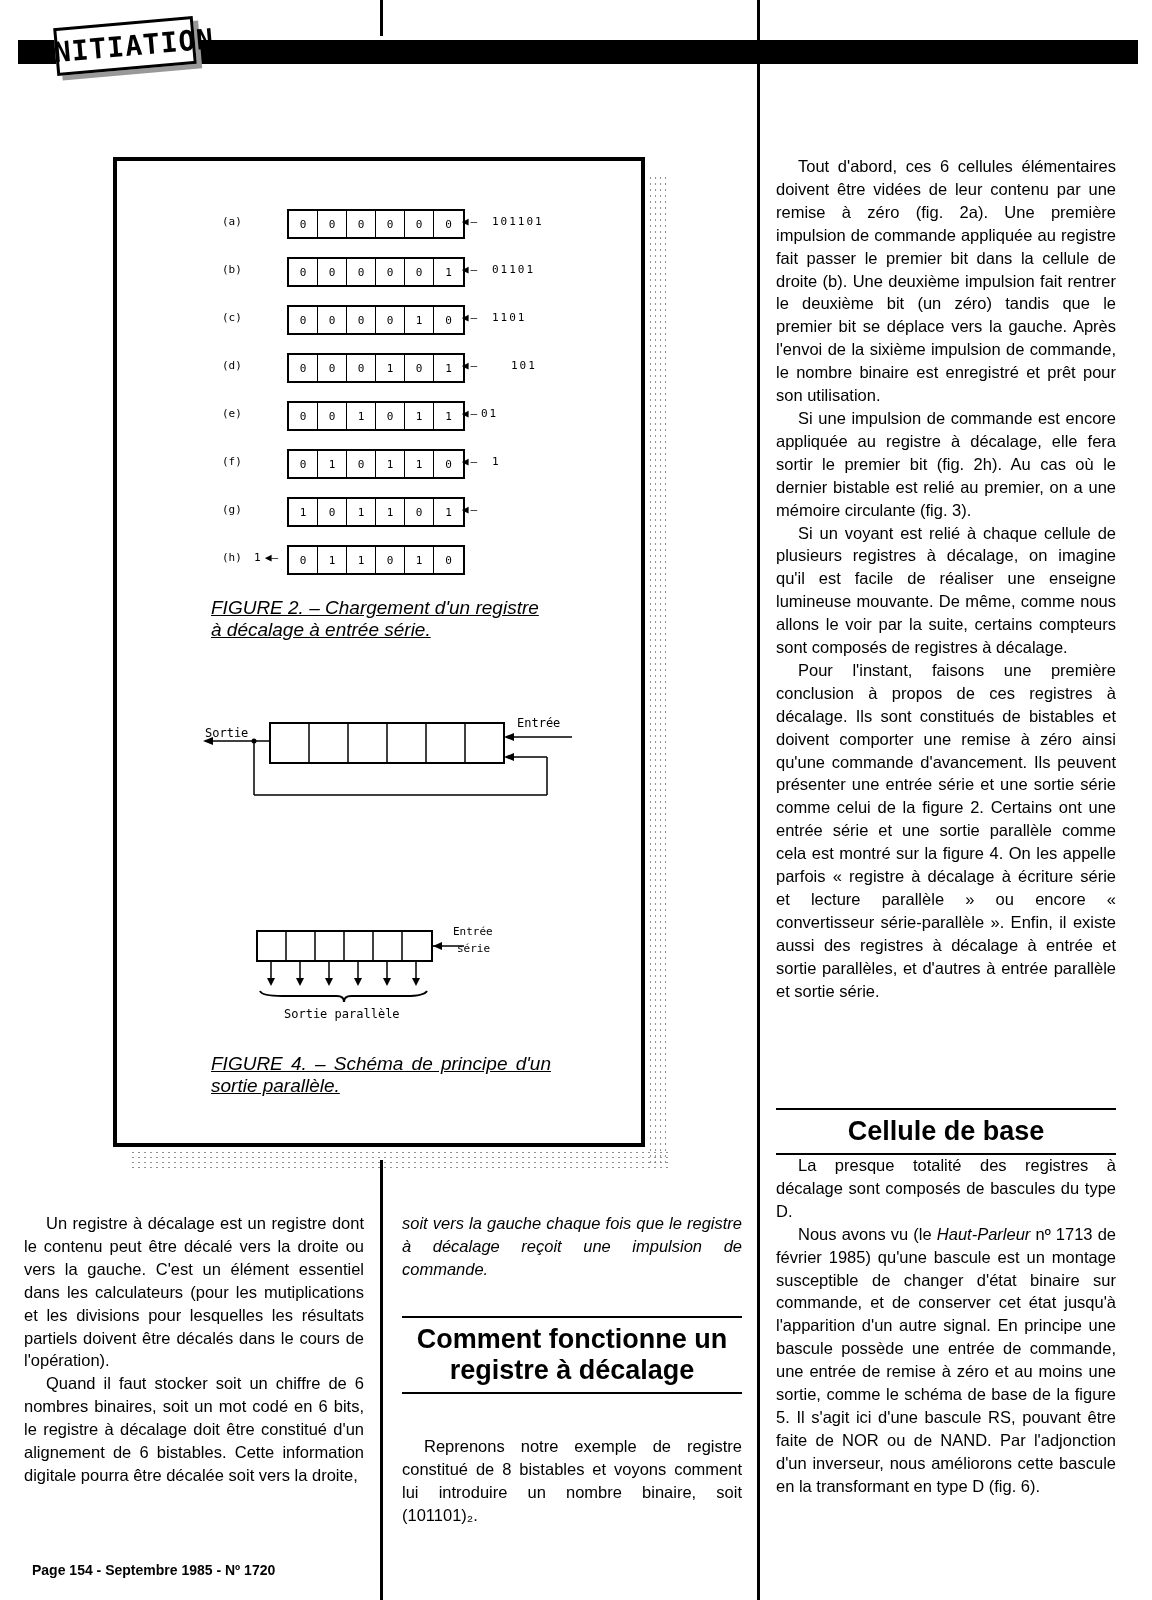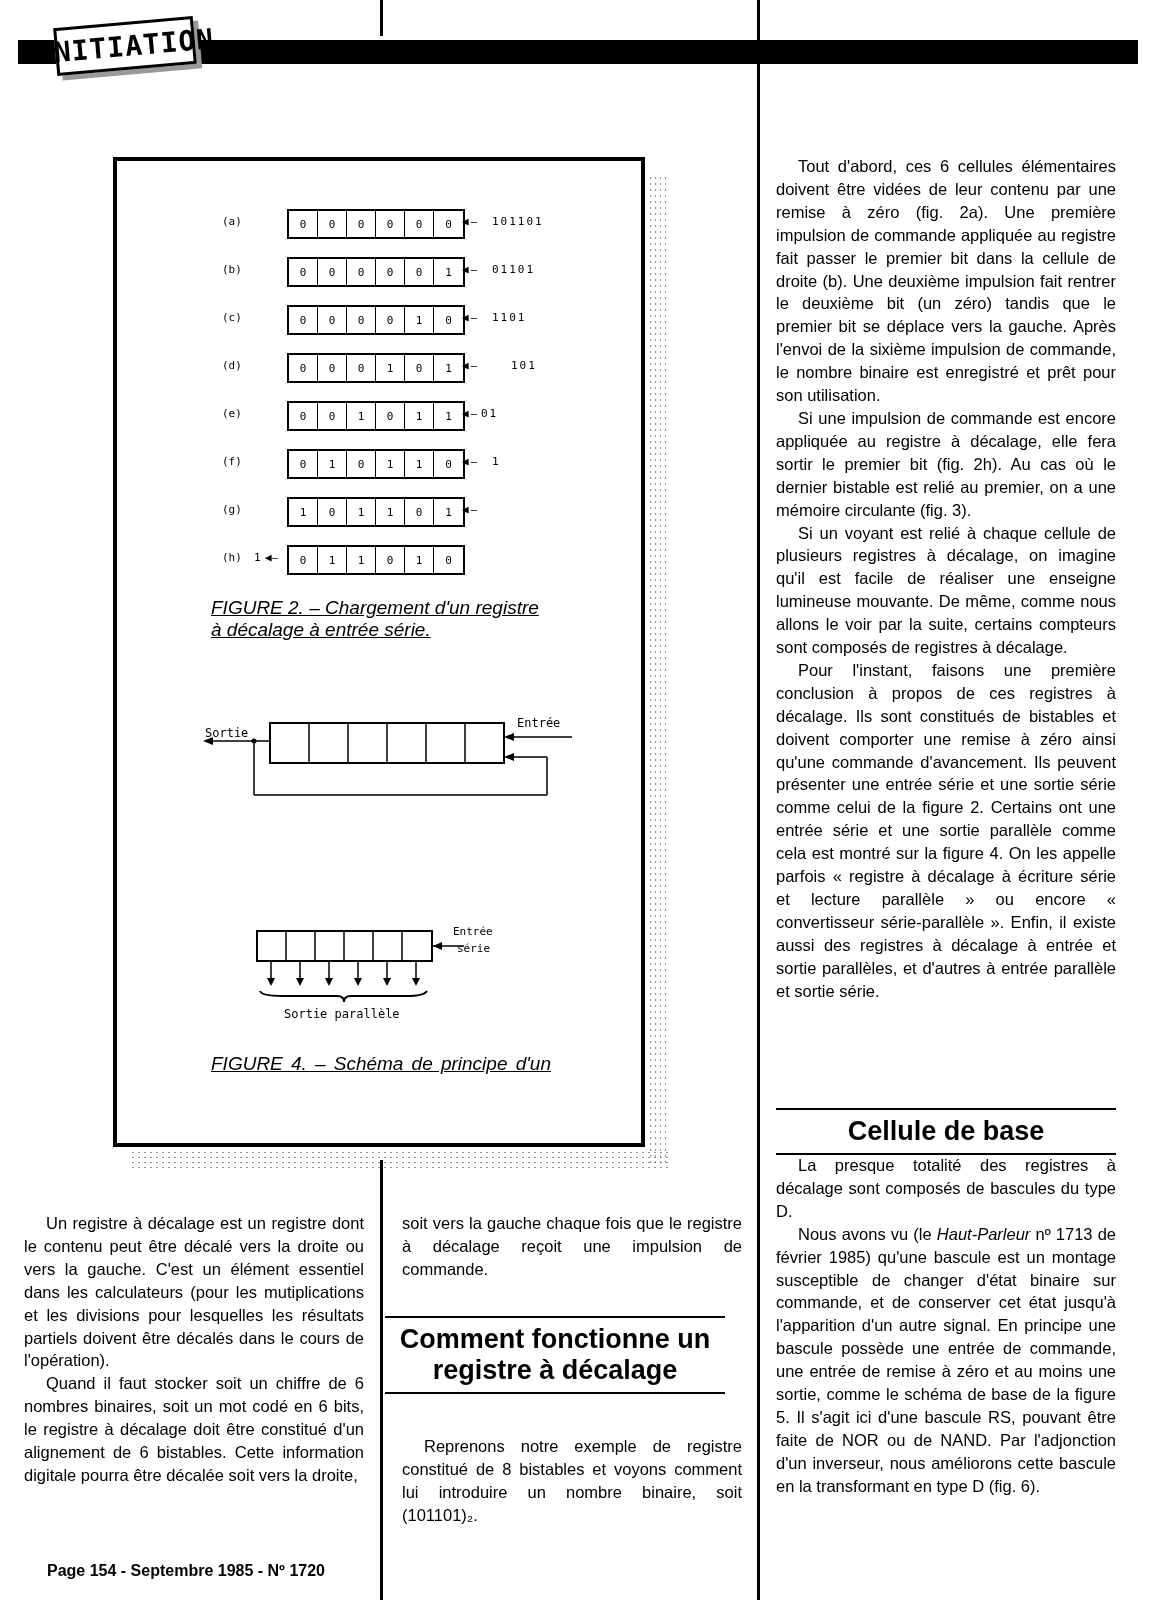--- a/index.html
+++ b/index.html
@@ -33,21 +33,21 @@
   .reg-cell { width: 29px; height: 26px; border-right: 1.5px solid #000; font-size: 11px; display: flex; align-items: center; justify-content: center; font-family: "DejaVu Sans Mono", monospace; }
   .reg-cell:last-child { border-right: none; }
   .reg-input { position: absolute; left: 348px; top: 6px; font-size: 11px; font-family: "DejaVu Sans Mono", monospace; letter-spacing: 2px; }
   .reg-output { position: absolute; left: 137px; top: 6px; font-size: 11px; font-family: "DejaVu Sans Mono", monospace; }
   .fig-caption { position: absolute; font-style: italic; font-size: 19px; line-height: 22px; text-decoration: underline; }
   .diag-label { position: absolute; font-size: 12px; font-family: "DejaVu Sans Mono", monospace; }
   
   .col-text { position: absolute; font-size: 16.5px; line-height: 22.9px; text-align: justify; }
   .col-text p { text-indent: 22px; }
   .section-head { position: absolute; border-top: 2px solid #000; border-bottom: 2px solid #000; text-align: center; font-weight: bold; font-size: 27px; line-height: 31px; padding: 6px 0; }
-  .footer { position: absolute; left: 47px; top: 1562px; font-weight: bold; font-size: 16px; }
+  .footer { position: absolute; left: 32px; top: 1562px; font-weight: bold; font-size: 14px; }
 </style>
 </head>
 <body>
 
 <div class="header-bar"></div>
 <div class="header-tag">INITIATION</div>
 
 <div class="vrule" style="left:380px; top:0; height:36px;"></div>
 <div class="vrule" style="left:380px; top:1160px; height:440px;"></div>
 <div class="vrule" style="left:757px; top:0; height:1600px;"></div>
@@ -213,32 +213,33 @@
       <polygon points="131,52 139,52 135,60"></polygon>
         <polygon points="160,52 168,52 164,60"></polygon>
     </g>
     <path d="M8 65 Q10 70 30 70 L85 70 Q92 70 92 76 Q92 70 99 70 L154 70 Q172 70 175 65" fill="none" stroke="#000" stroke-width="2"></path>
   </svg>
   <div class="diag-label" style="left:336px; top:764px; font-size:11px;">Entrée</div>
   <div class="diag-label" style="left:340px; top:781px; font-size:11px;">série</div>
   <div class="diag-label" style="left:167px; top:846px; font-size:12px;">Sortie parallèle</div>
   <div class="fig-caption" style="left:94px; top:892px; width:340px;">
     <div style="text-align:justify; text-align-last:justify;">FIGURE 4. – Schéma de principe d'un</div>
+    <div>sortie parallèle.</div>
   </div>
 </div>
 
 <div class="col-text" style="left:24px; top:1212px; width:340px;">
   <p>Un registre à décalage est un registre dont le contenu peut être décalé vers la droite ou vers la gauche. C'est un élément essentiel dans les calculateurs (pour les mutiplications et les divisions pour lesquelles les résultats partiels doivent être décalés dans le cours de l'opération).</p>
   <p>Quand il faut stocker soit un chiffre de 6 nombres binaires, soit un mot codé en 6 bits, le registre à décalage doit être constitué d'un alignement de 6 bistables. Cette information digitale pourra être décalée soit vers la droite,</p>
 </div>
 
-<div class="col-text" style="left:402px; top:1212px; width:340px;">
+<div class="col-text" style="left:402px; top:1212px; width:340px;font-style:italic;">
   <p style="text-indent:0;">soit vers la gauche chaque fois que le registre à décalage reçoit une impulsion de commande.</p>
 </div>
-<div class="section-head" style="left:385px; top:1316px; width:340px;">Comment fonctionne un registre à décalage</div>
+<div class="section-head" style="left:402px; top:1316px; width:340px;">Comment fonctionne un registre à décalage</div>
 <div class="col-text" style="left:402px; top:1435px; width:340px;">
   <p>Reprenons notre exemple de registre constitué de 8 bistables et voyons comment lui introduire un nombre binaire, soit (101101)₂.</p>
 </div>
 
 <div class="col-text" style="left:776px; top:155px; width:340px;">
   <p>Tout d'abord, ces 6 cellules élémentaires doivent être vidées de leur contenu par une remise à zéro (fig. 2a). Une première impulsion de commande appliquée au registre fait passer le premier bit dans la cellule de droite (b). Une deuxième impulsion fait rentrer le deuxième bit (un zéro) tandis que le premier bit se déplace vers la gauche. Après l'envoi de la sixième impulsion de commande, le nombre binaire est enregistré et prêt pour son utilisation.</p>
   <p>Si une impulsion de commande est encore appliquée au registre à décalage, elle fera sortir le premier bit (fig. 2h). Au cas où le dernier bistable est relié au premier, on a une mémoire circulante (fig. 3).</p>
   <p>Si un voyant est relié à chaque cellule de plusieurs registres à décalage, on imagine qu'il est facile de réaliser une enseigne lumineuse mouvante. De même, comme nous allons le voir par la suite, certains compteurs sont composés de registres à décalage.</p>
   <p>Pour l'instant, faisons une première conclusion à propos de ces registres à décalage. Ils sont constitués de bistables et doivent comporter une remise à zéro ainsi qu'une commande d'avancement. Ils peuvent présenter une entrée série et une sortie série comme celui de la figure 2. Certains ont une entrée série et une sortie parallèle comme cela est montré sur la figure 4. On les appelle parfois « registre à décalage à écriture série et lecture parallèle » ou encore « convertisseur série-parallèle ». Enfin, il existe aussi des registres à décalage à entrée et sortie parallèles, et d'autres à entrée parallèle et sortie série.</p>
 </div>

